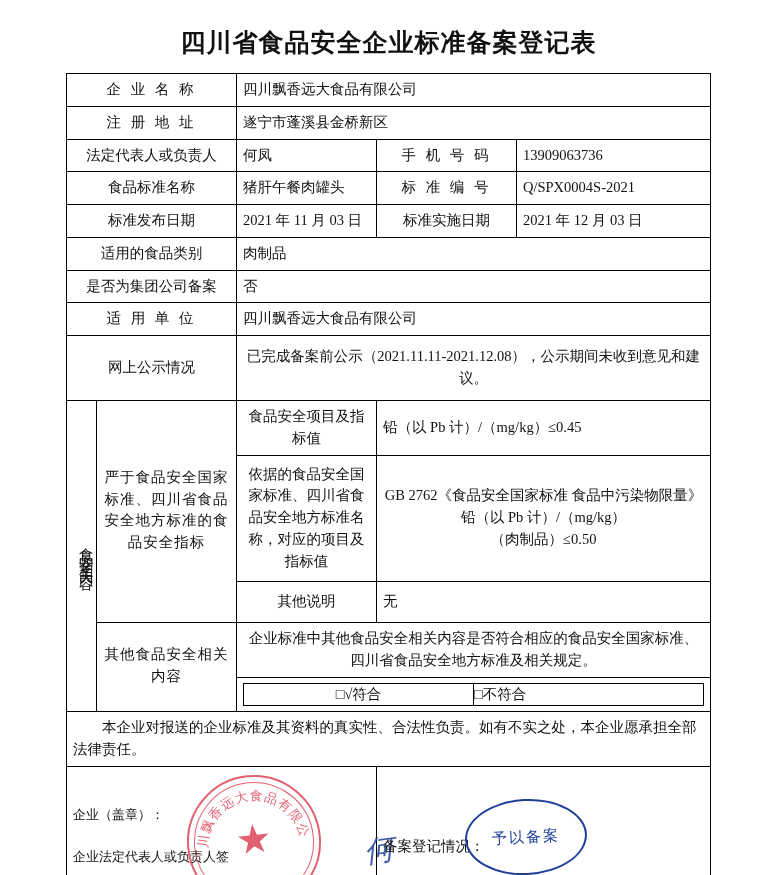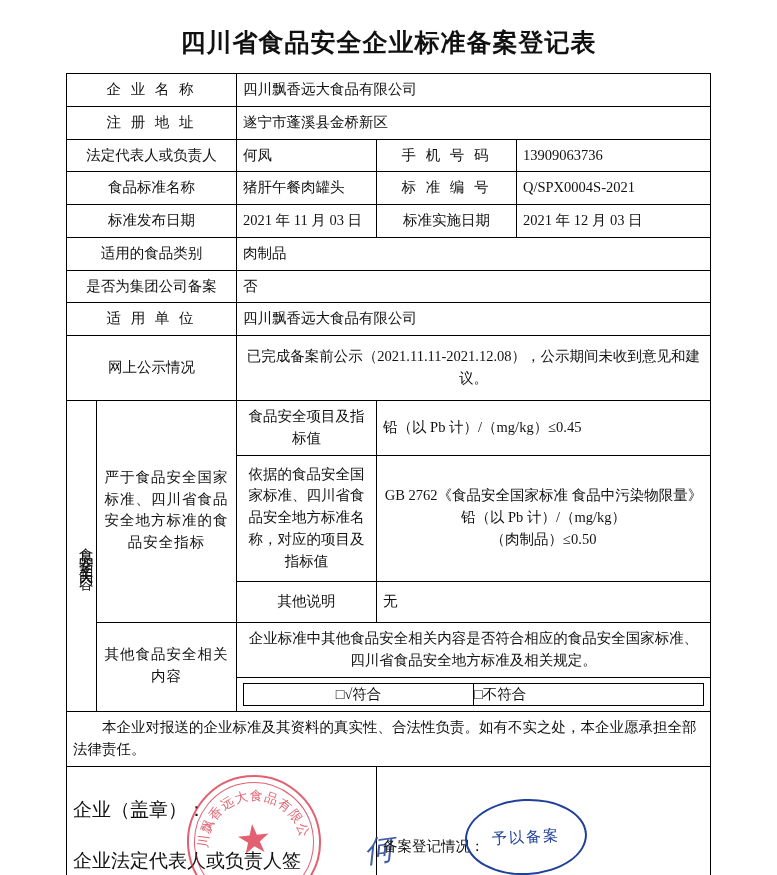--- a/index.html
+++ b/index.html
@@ -93,21 +93,21 @@
     padding: 6px 8px 6px 8px;
     text-indent: 2em;
   }
   .sign-cell {
     height: 150px;
     position: relative;
     vertical-align: top;
     padding: 14px 10px;
   }
   .sign-line {
-    font-size: 19px;
+    font-size: 13px;
     margin-bottom: 22px;
   }
   .stamp {
     position: absolute;
     left: 120px;
     top: 8px;
     width: 130px;
     height: 130px;
     border: 2px solid #d7243a;
     border-radius: 50%;

